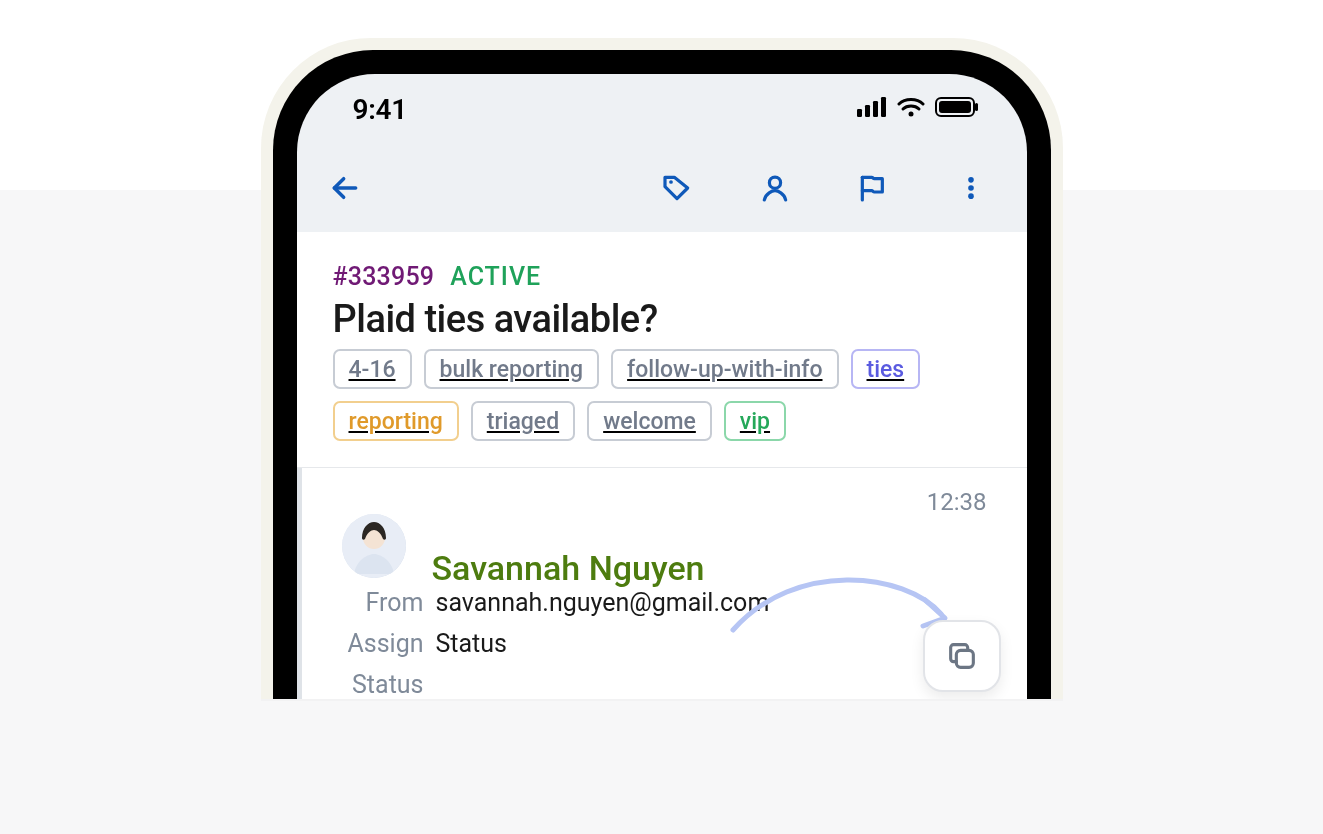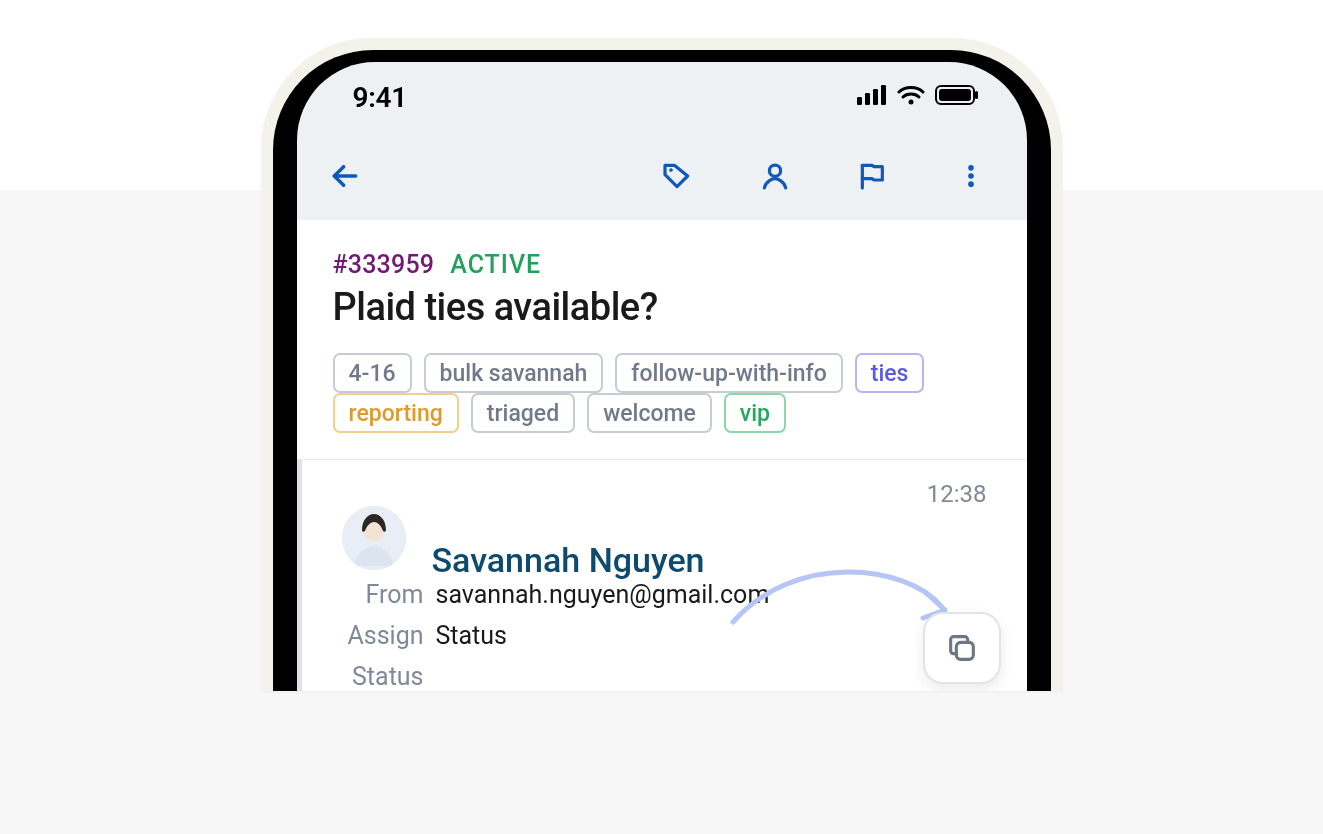--- a/index.html
+++ b/index.html
@@ -30,21 +30,21 @@
     width: 802px;
     margin-top: 38px;
     border-radius: 110px 110px 0 0;
     background: #f4f3eb;
     padding: 12px 12px 0 12px;
     box-shadow: 0 2px 0 rgba(0,0,0,0.02);
   }
   .phone-inner {
     background: #000;
     border-radius: 100px 100px 0 0;
-    padding: 12px 24px 0 24px;
+    padding: 24px 24px 0 24px;
   }
   .screen {
     background: #eef1f4;
     border-radius: 78px 78px 0 0;
     overflow: hidden;
     position: relative;
   }
 
   
   .statusbar {
@@ -106,24 +106,25 @@
   .ticket-id { color: #701a75; letter-spacing: 0.2px; }
   .ticket-status { color: #1fa25a; letter-spacing: 1px; text-align: right; }
   .ticket-title {
     margin-top: 6px;
     font-size: 38px;
     font-weight: 500;
     color: #1a1a1a;
     letter-spacing: -0.5px;
   }
   .tags {
-    margin-top: 24px;
+    margin-top: 8px;
     display: flex;
     flex-wrap: wrap;
-    gap: 0 12px;
+    gap: 12px 12px;
+    text-decoration: underline;
   }
   .tag {
     display: inline-flex;
     align-items: center;
     height: 40px;
     padding: 0 14px;
     border-radius: 7px;
     font-size: 23px;
     font-weight: 500;
     border: 2px solid;
@@ -151,21 +152,21 @@
     overflow: hidden;
     flex-shrink: 0;
     background: radial-gradient(circle at 30% 30%, #e9eef6, #cfd9e8);
     position: relative;
   }
   .avatar svg { width: 100%; height: 100%; display: block; }
   .sender-name {
     margin-left: 26px;
     font-size: 34px;
     font-weight: 500;
-    color: #0c4a6e;
+    color: #4d7c0f;
     margin-top: 44px;
   }
   .msg-time {
     position: absolute;
     right: 40px;
     top: 20px;
     font-size: 24px;
     color: #7f8a99;
   }
 
@@ -283,21 +284,21 @@
 
         <div class="ticket-header">
           <div class="ticket-id-row">
             <span class="ticket-id">#333959</span>
             <span class="ticket-status">ACTIVE</span>
           </div>
           <div class="ticket-title">Plaid ties available?</div>
 
           <div class="tags">
             <span class="tag tag-gray">4-16</span>
-            <span class="tag tag-gray">bulk savannah</span>
+            <span class="tag tag-gray">bulk reporting</span>
             <span class="tag tag-gray">follow-up-with-info</span>
             <span class="tag tag-purple">ties</span>
             <span class="tag tag-orange">reporting</span>
             <span class="tag tag-gray">triaged</span>
             <span class="tag tag-gray">welcome</span>
             <span class="tag tag-green">vip</span>
           </div>
         </div>
 
         <div class="message">

